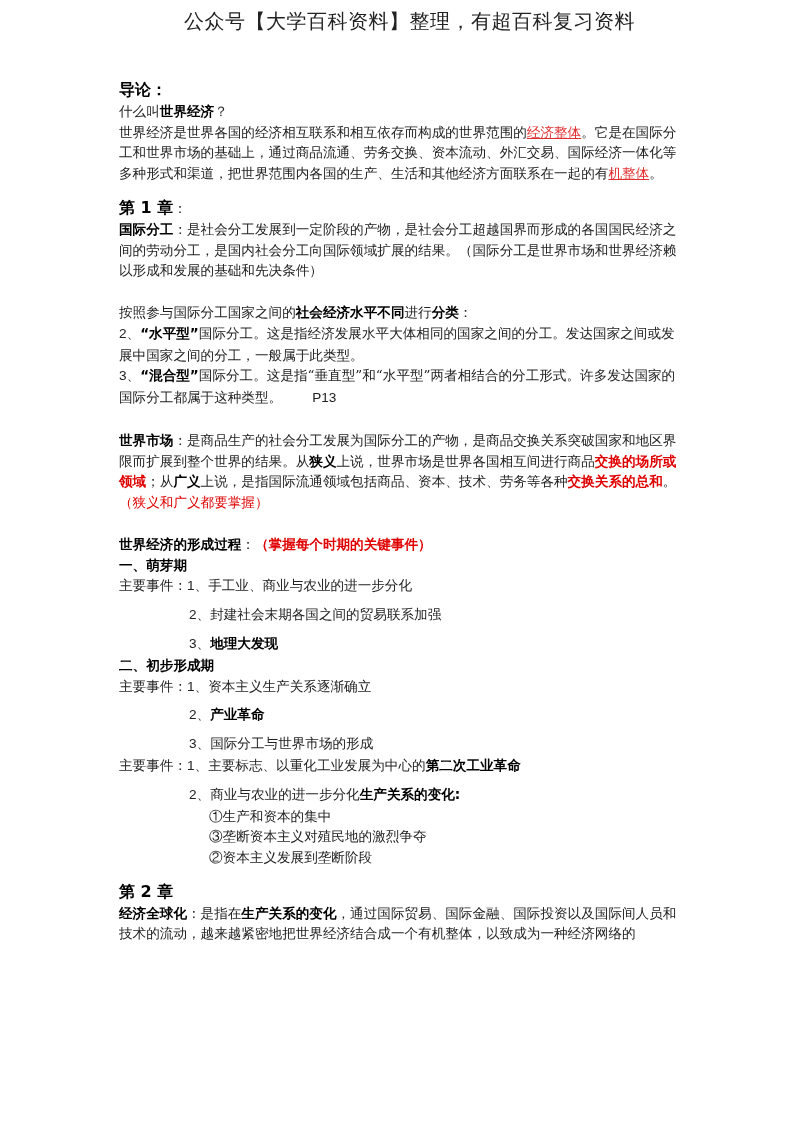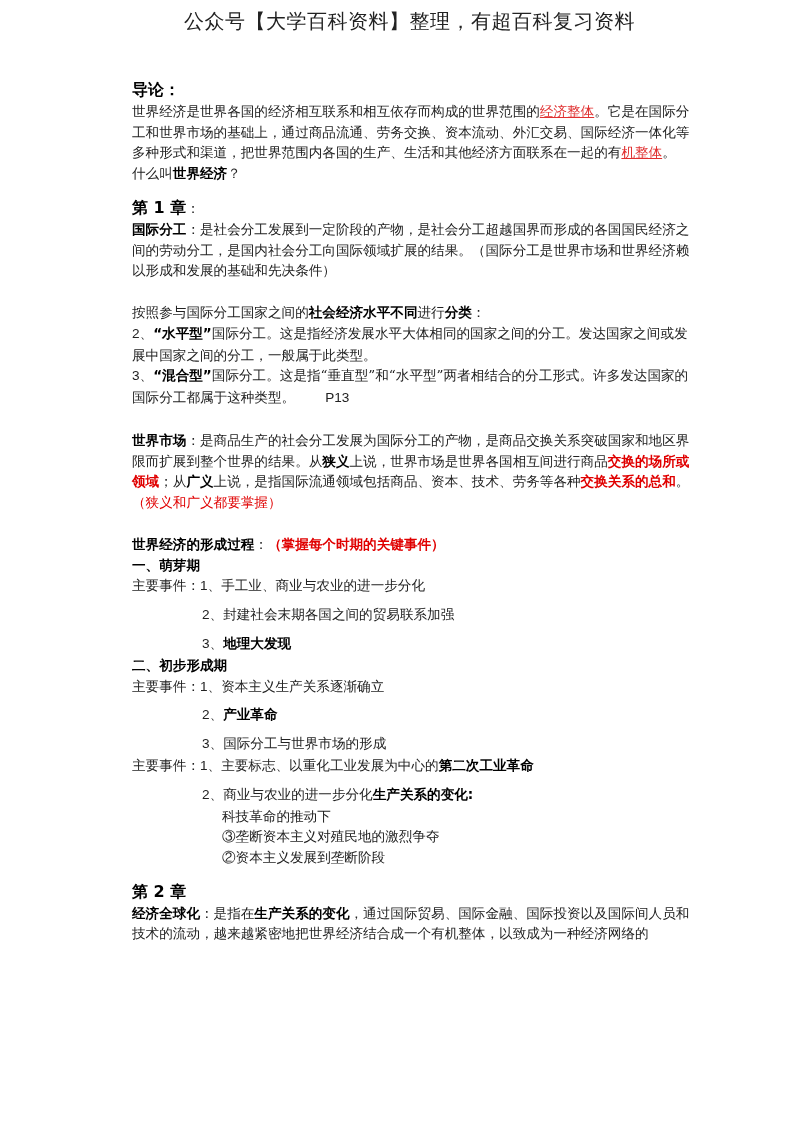--- a/index.html
+++ b/index.html
@@ -1,20 +1,20 @@
 <!DOCTYPE html>
 <html><head>
 <meta charset="utf-8">
 <style>
   html, body { margin: 0; padding: 0; background: #ffffff; }
   body { width: 793px; height: 1122px; position: relative; overflow: hidden;
          font-family: "DejaVu Serif", "Liberation Serif", serif; color: #222; }
   .header { position: absolute; top: 8px; left: 13px; width: 793px; text-align: center;
             font-size: 20px; color: #222; letter-spacing: 0.5px; }
-  .page { position: absolute; left: 132px; top: 80px; width: 560px; font-size: 13.6px; line-height: 20.8px; }
+  .page { position: absolute; left: 119px; top: 80px; width: 560px; font-size: 13.6px; line-height: 20.8px; }
   .b { font-family: "DejaVu Sans", "Liberation Sans", sans-serif; font-weight: bold; color: #000; }
   .red { color: #e00000; }
   .redb { color: #e00000; font-family: "DejaVu Sans", "Liberation Sans", sans-serif; font-weight: bold; }
   .redu { color: #e03030; text-decoration: underline; }
   .chap { font-size: 16px; font-family: "DejaVu Sans", "Liberation Sans", sans-serif; font-weight: bold; color: #000; }
   .blk { margin: 0; }
   .gap { height: 20.8px; }
   .gap2 { height: 14px; }
   .ind1 { padding-left: 70px; margin-top: 7px; }
   .ind2 { padding-left: 90px; }
@@ -23,22 +23,22 @@
 </style>
 </head>
 <body>
 
 <div class="header">公众号【大学百科资料】整理，有超百科复习资料</div>
 
 <div class="page">
 
   <div class="blk">
     <div class="chap">导论：</div>
+    <div><span>什么叫</span><span class="b">世界经济</span><span>？</span></div>
     <div><span>世界经济是世界各国的经济相互联系和相互依存而构成的世界范围的</span><span class="redu">经济整体</span><span>。它是在国际分工和世界市场的基础上，通过商品流通、劳务交换、资本流动、外汇交易、国际经济一体化等多种形式和渠道，把世界范围内各国的生产、生活和其他经济方面联系在一起的有</span><span class="redu">机整体</span><span>。</span></div>
-    <div><span>什么叫</span><span class="b">世界经济</span><span>？</span></div>
   </div>
 
   <div class="gap2"></div>
 
   <div>
     <div><span class="chap">第 1 章</span><span>：</span></div>
     <div><span class="b">国际分工</span><span>：是社会分工发展到一定阶段的产物，是社会分工超越国界而形成的各国国民经济之间的劳动分工，是国内社会分工向国际领域扩展的结果。（国际分工是世界市场和世界经济赖以形成和发展的基础和先决条件）</span></div>
 
     <div class="gap"></div>
 
@@ -59,21 +59,21 @@
     <div class="ind1"><span class="num">2、</span><span>封建社会末期各国之间的贸易联系加强</span></div>
     <div class="ind1"><span class="num">3、</span><span class="b">地理大发现</span></div>
 
     <div class="b">二、初步形成期</div>
     <div><span>主要事件：</span><span class="num">1、</span><span>资本主义生产关系逐渐确立</span></div>
     <div class="ind1"><span class="num">2、</span><span class="b">产业革命</span></div>
     <div class="ind1"><span class="num">3、</span><span>国际分工与世界市场的形成</span></div>
 
     <div><span>主要事件：</span><span class="num">1、</span><span>主要标志、以重化工业发展为中心的</span><span class="b">第二次工业革命</span></div>
     <div class="ind1"><span class="num">2、</span><span>商业与农业的进一步分化</span><span class="b">生产关系的变化:</span></div>
-    <div class="ind2">科技革命的推动下</div>
+    <div class="ind2">①生产和资本的集中</div>
     <div class="ind2">③垄断资本主义对殖民地的激烈争夺</div>
     <div class="ind2">②资本主义发展到垄断阶段</div>
   </div>
 
   <div class="gap2"></div>
 
   <div>
     <div class="chap">第 2 章</div>
     <div><span class="b">经济全球化</span><span>：是指在</span><span class="b">生产关系的变化</span><span>，通过国际贸易、国际金融、国际投资以及国际间人员和技术的流动，越来越紧密地把世界经济结合成一个有机整体，以致成为一种经济网络的</span></div>
   </div>

